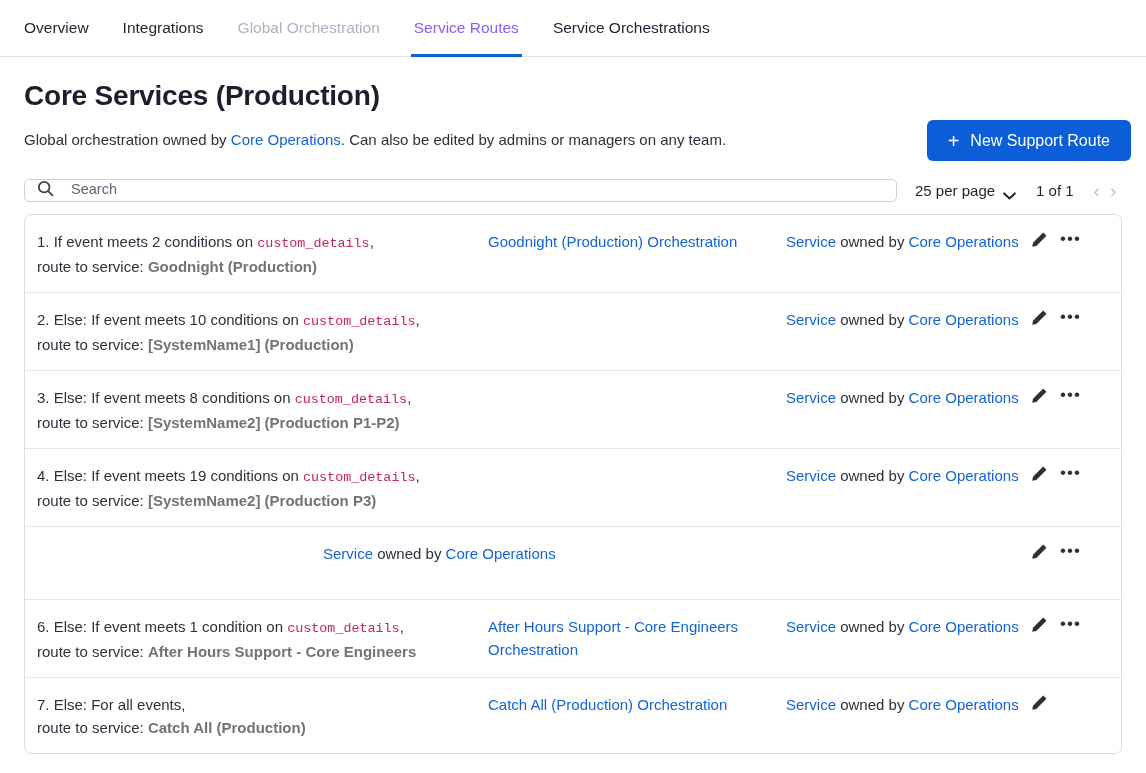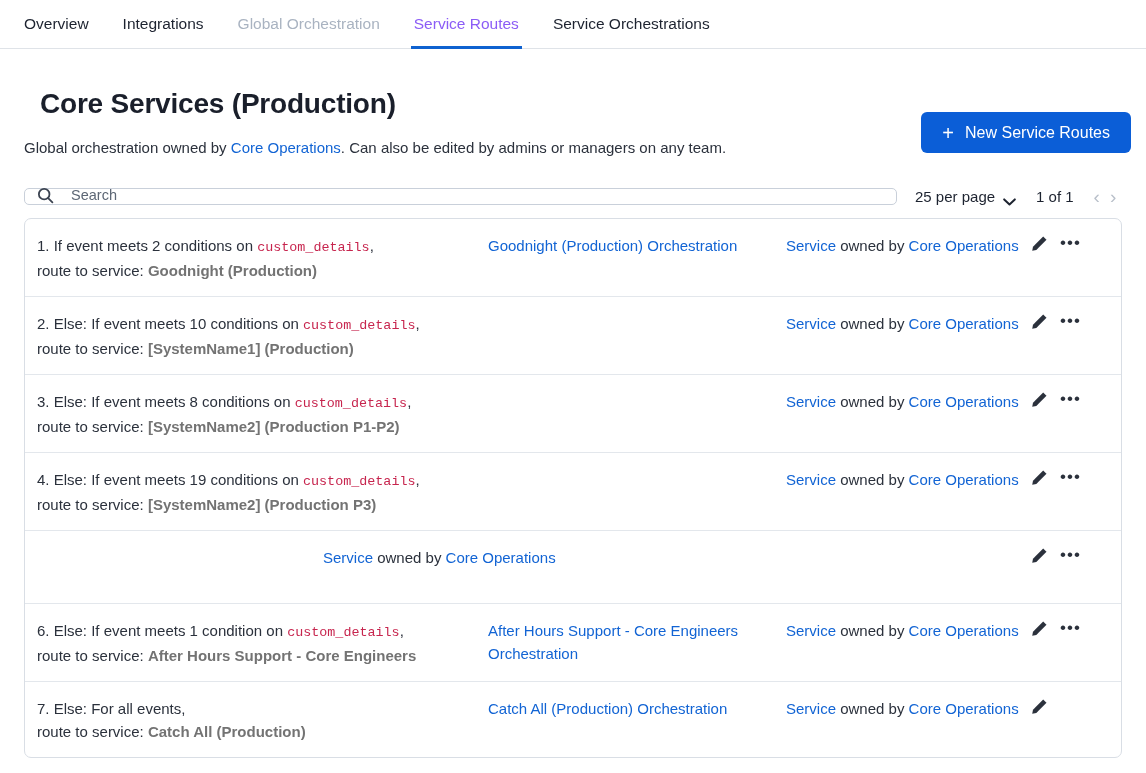--- a/index.html
+++ b/index.html
@@ -7,21 +7,21 @@
     margin: 0; padding: 0;
     width: 1146px; height: 773px;
     background: #ffffff;
     font-family: "Liberation Sans", sans-serif;
     color: #1d2330;
     overflow: hidden;
   }
 
   
   .tabbar {
-    height: 49px;
+    height: 57px;
     border-bottom: 1px solid #dfe3e8;
     display: flex;
     align-items: stretch;
     padding-left: 24px;
     gap: 0;
   }
   .tab {
     position: relative;
     display: flex;
     align-items: center;
@@ -45,21 +45,21 @@
   
   .page-head {
     padding: 22px 24px 0 24px;
     position: relative;
   }
   .page-title {
     font-size: 28px;
     font-weight: 700;
     letter-spacing: -0.2px;
     color: #1a1f2b;
-    margin: 16px;
+    margin: 0;
     line-height: 1.2;
   }
   .page-sub {
     margin-top: 17px;
     font-size: 15px;
     color: #2b313c;
     line-height: 1.35;
   }
   .lnk {
     color: #1264d4;
@@ -87,25 +87,25 @@
   
   .toolbar {
     margin-top: 29px;
     padding: 0 24px;
     display: flex;
     align-items: center;
     gap: 18px;
   }
   .search-wrap {
     flex: 0 0 873px;
-    height: 17px;
+    height: 23px;
     border: 1px solid #c9d0da;
     border-radius: 5px;
     display: flex;
-    align-items: flex-end;
+    align-items: flex-start;
     padding: 0 12px;
     background: #fff;
   }
   .search-ico { flex: 0 0 auto; display: flex; margin-right: 15px; }
   .search-input {
     flex: 1;
     border: none;
     outline: none;
     font-size: 14.5px;
     color: #1d2330;
@@ -223,21 +223,21 @@
 
 <div class="page-head">
   <h1 class="page-title">Core Services (Production)</h1>
 
   <div class="page-sub">
     <span>Global orchestration owned by </span><a class="lnk">Core Operations</a><span>. Can also be edited by admins or managers on any team.</span>
   </div>
 
   <button class="new-btn">
     <span class="plus">+</span>
-    <span>New Service Routes</span>
+    <span>New Support Route</span>
   </button>
 </div>
 
 <div class="toolbar">
   <div class="search-wrap">
     <span class="search-ico">
       <svg width="17" height="17" viewBox="0 0 18 18" fill="none">
         <circle cx="7.6" cy="7.6" r="5.6" stroke="#3b4351" stroke-width="1.9"></circle>
         <line x1="11.8" y1="11.8" x2="16.3" y2="16.3" stroke="#3b4351" stroke-width="1.9" stroke-linecap="round"></line>
       </svg>

